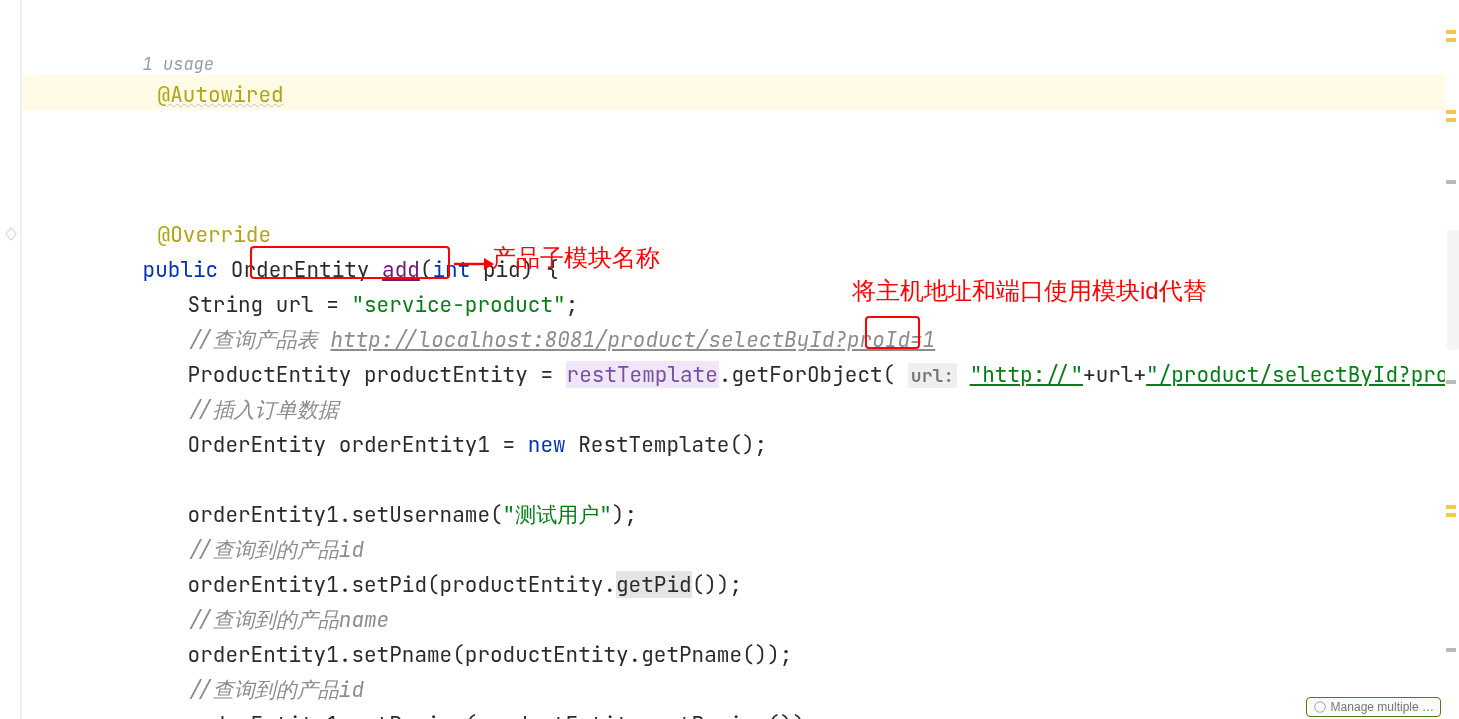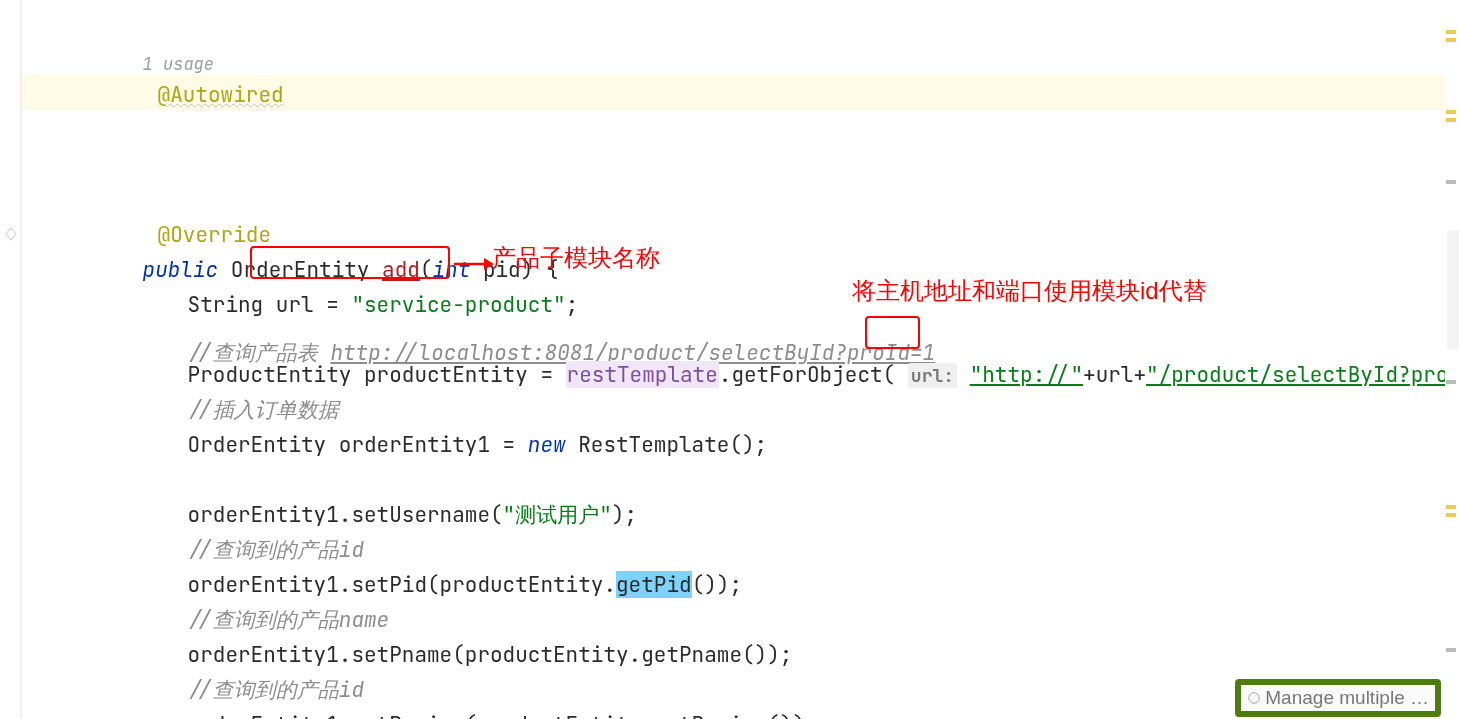--- a/index.html
+++ b/index.html
@@ -40,29 +40,29 @@
   .code-line {
     position: absolute;
     left: 0;
     height: 35px;
     white-space: pre;
   }
   .hl-usage { color: #9e9e9e; font-style: italic; font-size: 17px;}
   .hl-anno { color: #b0a512; margin-left: 15px; }
   .hl-type { color: #2b2b2b; }
   .hl-field { color: #7b4fa3; background:#efe6f7; padding: 0 1px;}
-  .hl-keyword { color: #0033b3; font-style: italic; }
-  .hl-method-link { color: #b91c1c; text-decoration: underline; text-align: center; }
+  .hl-keyword { color: #0033b3; }
+  .hl-method-link { color: #701a75; text-decoration: underline; text-align: center; }
   .hl-num { color: #1750eb; }
   .hl-str { color: #067d17; }
   .hl-str-link { color: #067d17; text-decoration: underline; }
   .hl-comment { color: #8c8c8c; font-style: italic; }
   .hl-comment-link { color: #8c8c8c; font-style: italic; text-decoration: underline;}
   .hl-paramhint { color:#787878; background:#efefef; font-size:18px; padding:1px 3px; border-radius:3px;font-weight:bold;}
-  .hl-warn-bg { background: #7dd3fc;}
+  .hl-warn-bg { background: #e5e5e5;}
   .bg-highlight-line {
     position:absolute; left:0; right:0; height:35px; background:#fffbe6;
   }
   
   .stripe-bar {
     position:absolute; right:0; top:0; width:14px; height:100%;
     background:#fff;
   }
   .stripe {
     position:absolute; right:3px; width:10px; height:4px;
@@ -89,24 +89,24 @@
     font-size:24px;
     font-weight:400;
     pointer-events:none;
   }
   .red-arrow {
     position:absolute;
     pointer-events:none;
   }
   .bottom-hint {
     position:absolute; right:18px; bottom:2px;
-    font-size:19px; color:#777;
+    font-size:12px; color:#777;
     font-family: "Segoe UI", sans-serif;
     display:flex; align-items:center; gap:4px;
-    background:#fafafa; border:6px solid #4d7c0f; border-radius:4px;
+    background:#fafafa; border:1px solid #4d7c0f; border-radius:4px;
     padding:2px 6px;
   }
   .underline-wave {
     text-decoration: underline wavy #c0c0c0;
     text-decoration-thickness: 1px;
   }
 </style>
 </head>
 <body>
 
@@ -147,21 +147,21 @@
     <div class="code-line" style="top:217px; left:45px;">
       <span class="hl-keyword">public</span><span> </span><span class="hl-type">OrderEntity</span><span> </span><span class="hl-method-link">add</span><span>(</span><span class="hl-keyword">int</span><span> </span><span>pid</span><span>) {</span>
     </div>
 
     
     <div class="code-line" style="top:252px; left:90px;">
       <span>String url = </span><span class="hl-str">"service-product"</span><span>;</span>
     </div>
 
     
-    <div class="code-line" style="top:300px; left:90px;">
+    <div class="code-line" style="top:287px; left:90px;">
       <span class="hl-comment">//查询产品表 </span><span class="hl-comment-link">http://localhost:8081/product/selectById?proId=1</span>
     </div>
 
     
     <div class="code-line" style="top:322px; left:90px;">
       <span>ProductEntity productEntity = </span><span class="hl-field">restTemplate</span><span>.getForObject(</span><span> </span><span class="hl-paramhint">url:</span><span> </span><span class="hl-str-link">"http://"</span><span>+url+</span><span class="hl-str-link">"/product/selectById?proId="</span>
     </div>
 
     
     <div class="code-line" style="top:357px; left:90px;">

